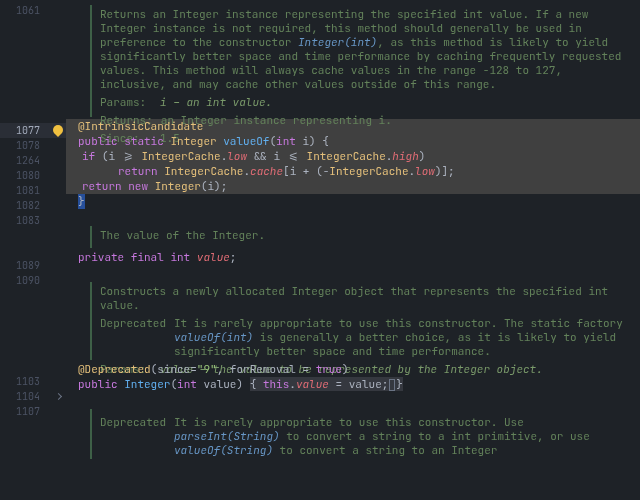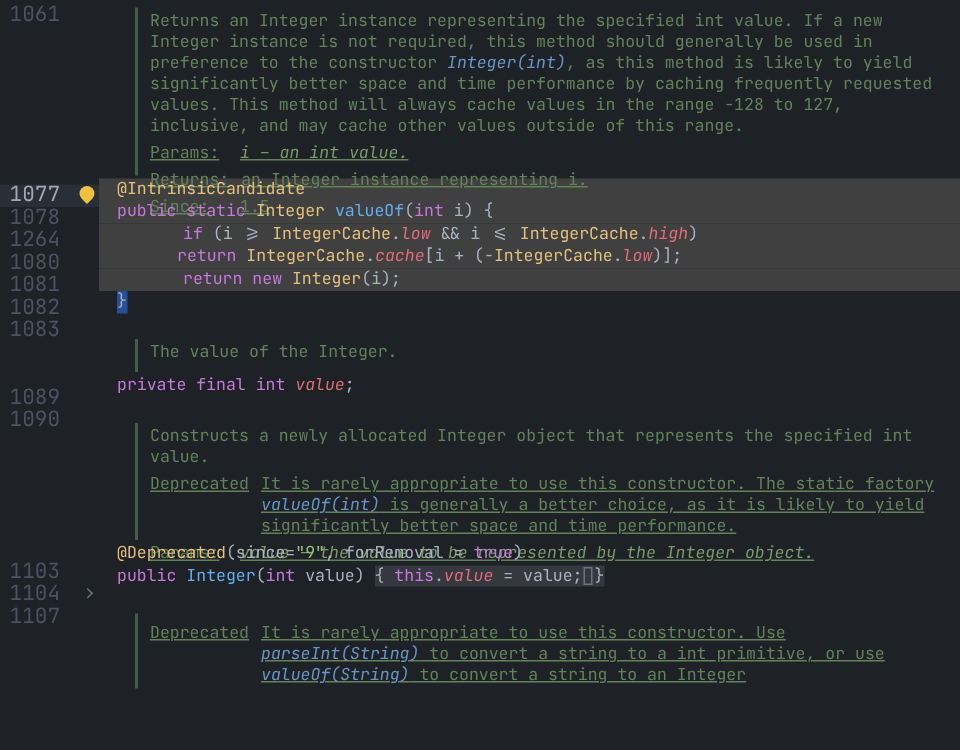--- a/index.html
+++ b/index.html
@@ -18,21 +18,21 @@
     flex: 0 0 50px;
     background: #1e2227;
     padding-top: 3px;
     text-align: right;
   }
   .gutter .ln {
     height: 15px;
     line-height: 15px;
     color: #4b5263;
     padding-right: 10px;
-    font-size: 14px;
+    font-size: 10px;
   }
   .gutter .ln.cur {
     color: #a0a8b8;
     background: #2a2e36;
   }
   .markcol {
     width: 16px;
     flex: 0 0 16px;
     padding-top: 3px;
   }
@@ -81,24 +81,24 @@
     color: #63825a;
     font-size: 11px;
     line-height: 14px;
   }
   .doc2 { margin-left: 24px; }
   .doc .lbl {
     display: inline-block;
     min-width: 52px;
     vertical-align: top;
   }
-  .doc-row { display: flex; gap: 8px; margin-top: 4px; text-decoration: underline; }
+  .doc-row { display: flex; gap: 8px; margin-top: 4px; }
   .doc-row .txt { flex: 1; }
   .i1 { padding-left: 12px; }
-  .i2 { padding-left: 56px; }
+  .i2 { padding-left: 16px; }
   .i3 { padding-left: 52px; }
   .kw   { color: #c678dd; }
   .ann  { color: #e5c07b; }
   .type { color: #e5c07b; }
   .fn   { color: #61afef; }
   .field{ color: #e06c75; font-style: italic; }
   .param{ color: #abb2bf; }
   .op   { color: #abb2bf; }
   .str  { color: #98c379; }
   .punct{ color: #abb2bf; }

